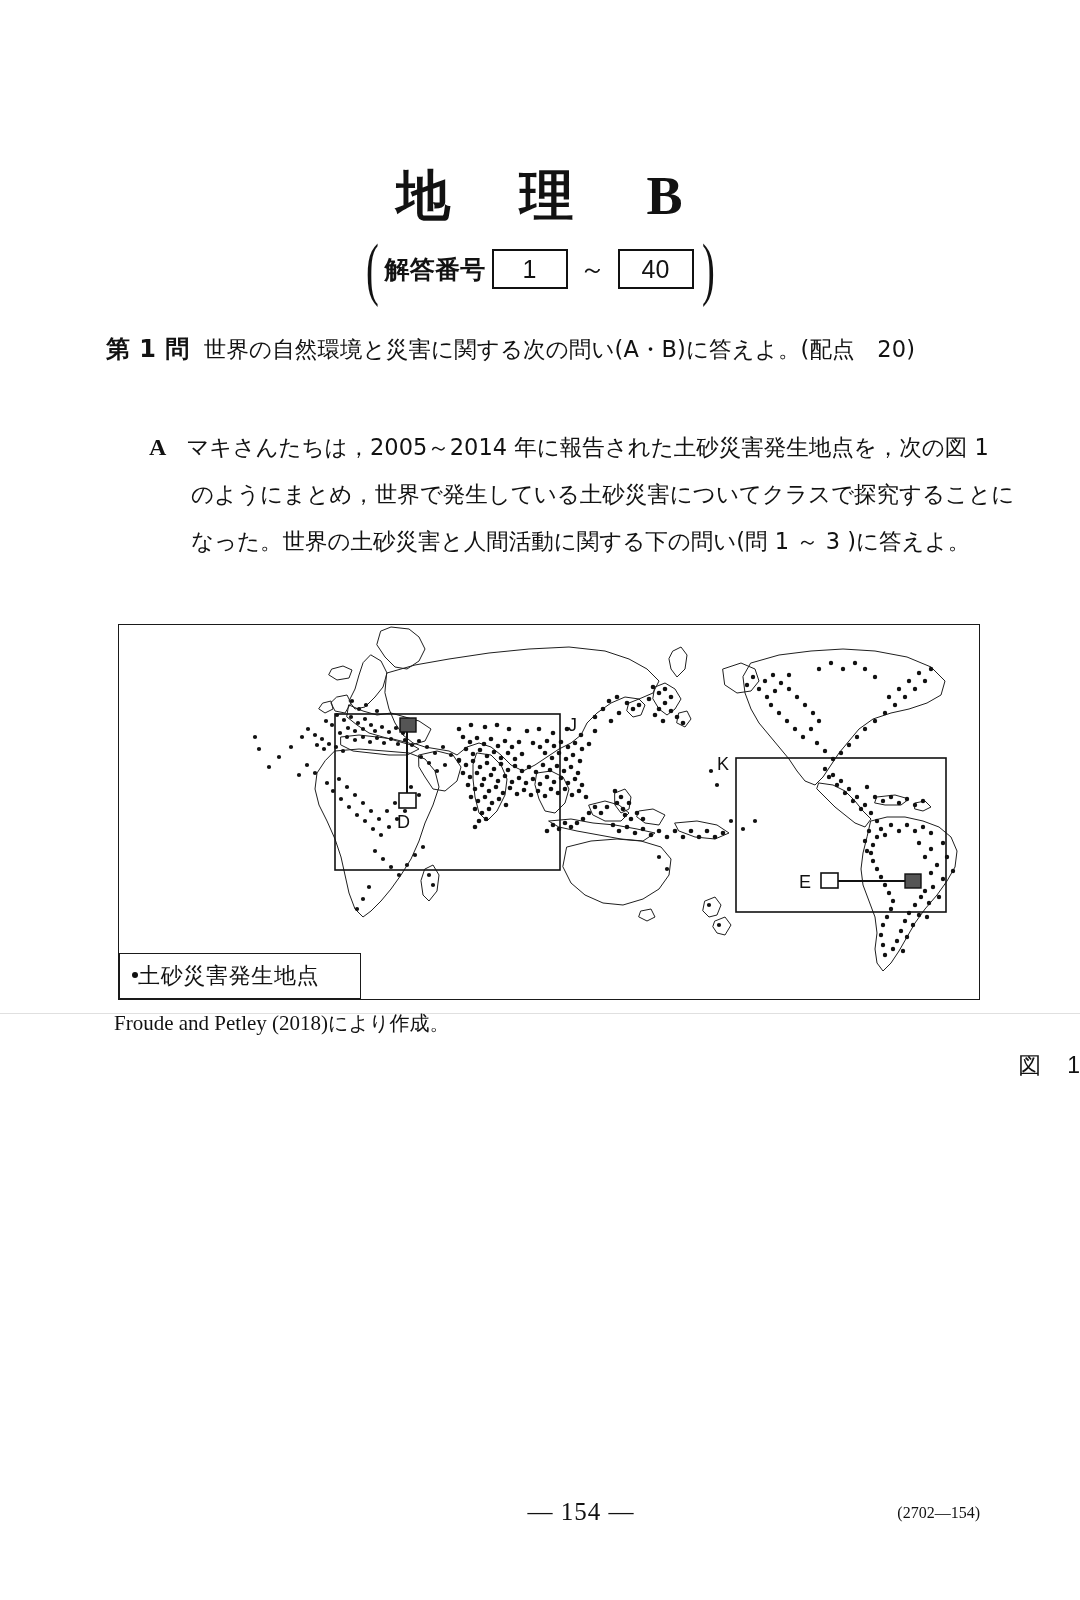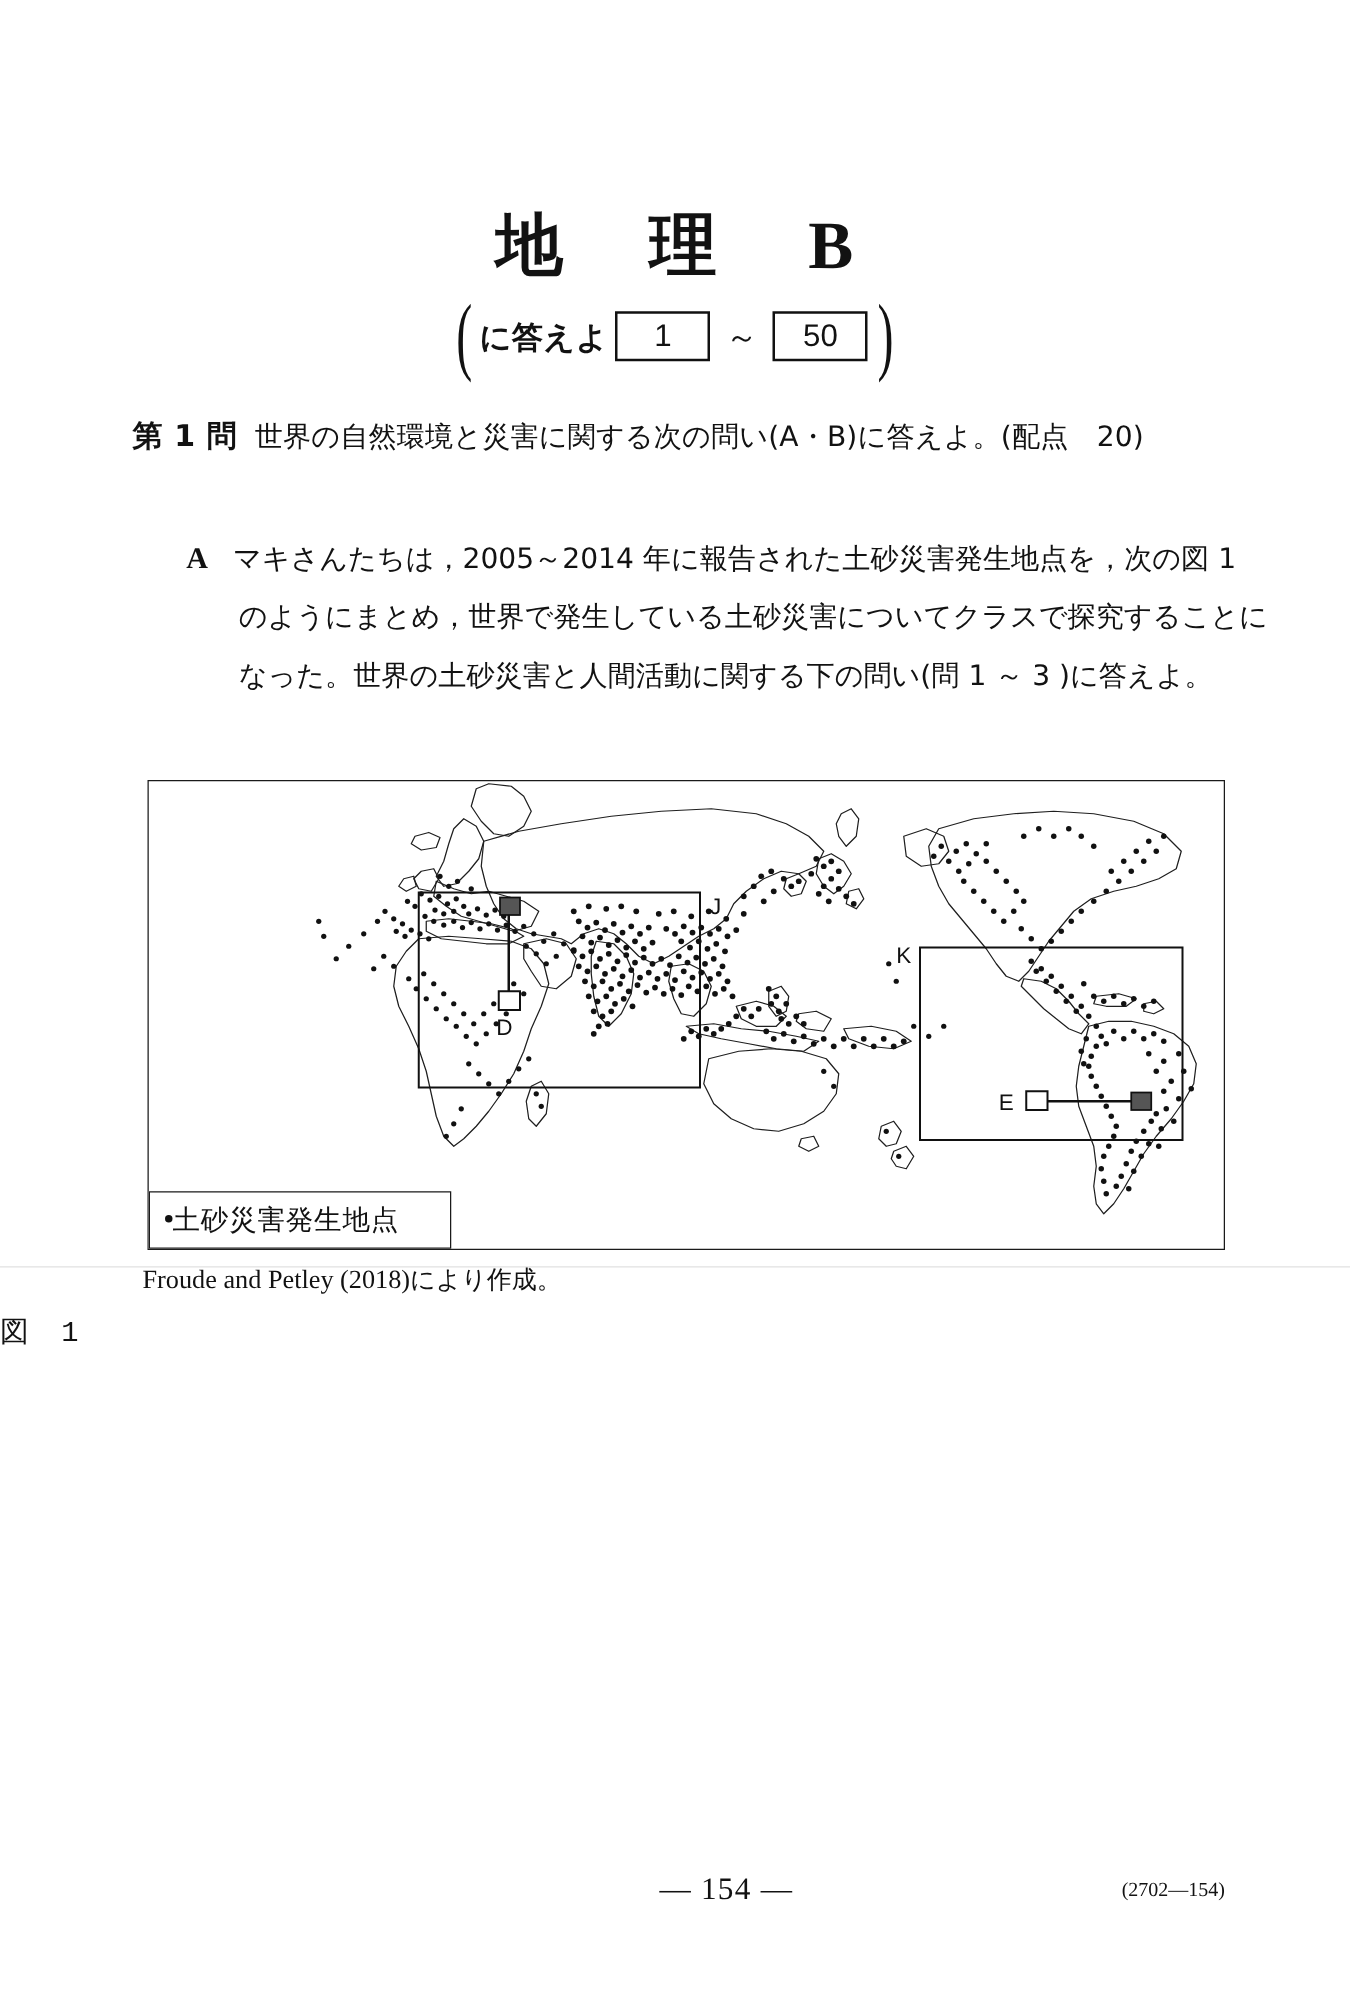--- a/index.html
+++ b/index.html
@@ -165,23 +165,23 @@
     font-family: "Liberation Serif", serif;
   }
   .source-line .jp { font-family: Liberation Mono, monospace; font-size: 20px; }
 
   
   .fig-caption {
     position: absolute;
     top: 1050px;
     left: 0;
     width: 1080px;
-    text-align: left;
+    text-align: right;
     font-size: 23px;
-    font-family: Liberation Mono, monospace;
+    font-family: Liberation Sans, sans-serif;
   }
   .fig-caption .cap-gap { display: inline-block; width: 26px; }
 
   
   .page-num {
     position: absolute;
     bottom: 74px;
     left: 0;
     width: 1080px;
     text-align: center;
@@ -210,24 +210,24 @@
 </style>
 </head>
 <body>
 
 <div class="doc-title">
   <span class="t-ch">地</span><span class="gap-a"></span><span class="t-ch">理</span><span class="gap-b"></span><span class="t-ch">B</span>
 </div>
 
 <div class="ansno-wrap">
   <span class="paren">(</span>
-  <span class="ansno-label">に答えよ</span>
+  <span class="ansno-label">解答番号</span>
   <span class="numbox">1</span>
   <span class="tilde">～</span>
-  <span class="numbox">50</span>
+  <span class="numbox">40</span>
   <span class="paren">)</span>
 </div>
 
 <div class="q-head">
   <span class="q-no">第 1 問</span><span class="q-text">世界の自然環境と災害に関する次の問い(A・B)に答えよ。(配点　20)</span>
 </div>
 
 <div class="para">
   <span class="line"><span class="marker-a">A</span><span>マキさんたちは，2005～2014 年に報告された土砂災害発生地点を，次の図 1</span></span>
   <span class="line indent">のようにまとめ，世界で発生している土砂災害についてクラスで探究することに</span>

